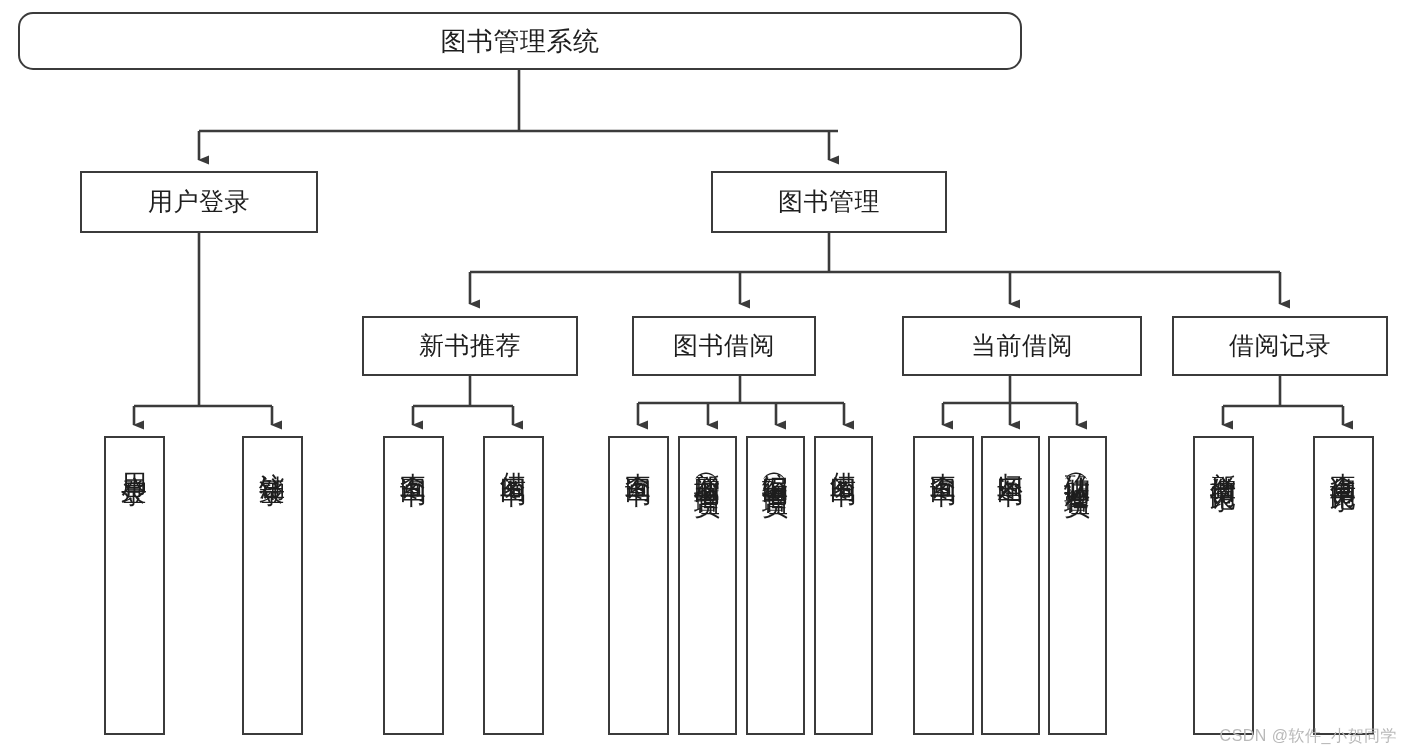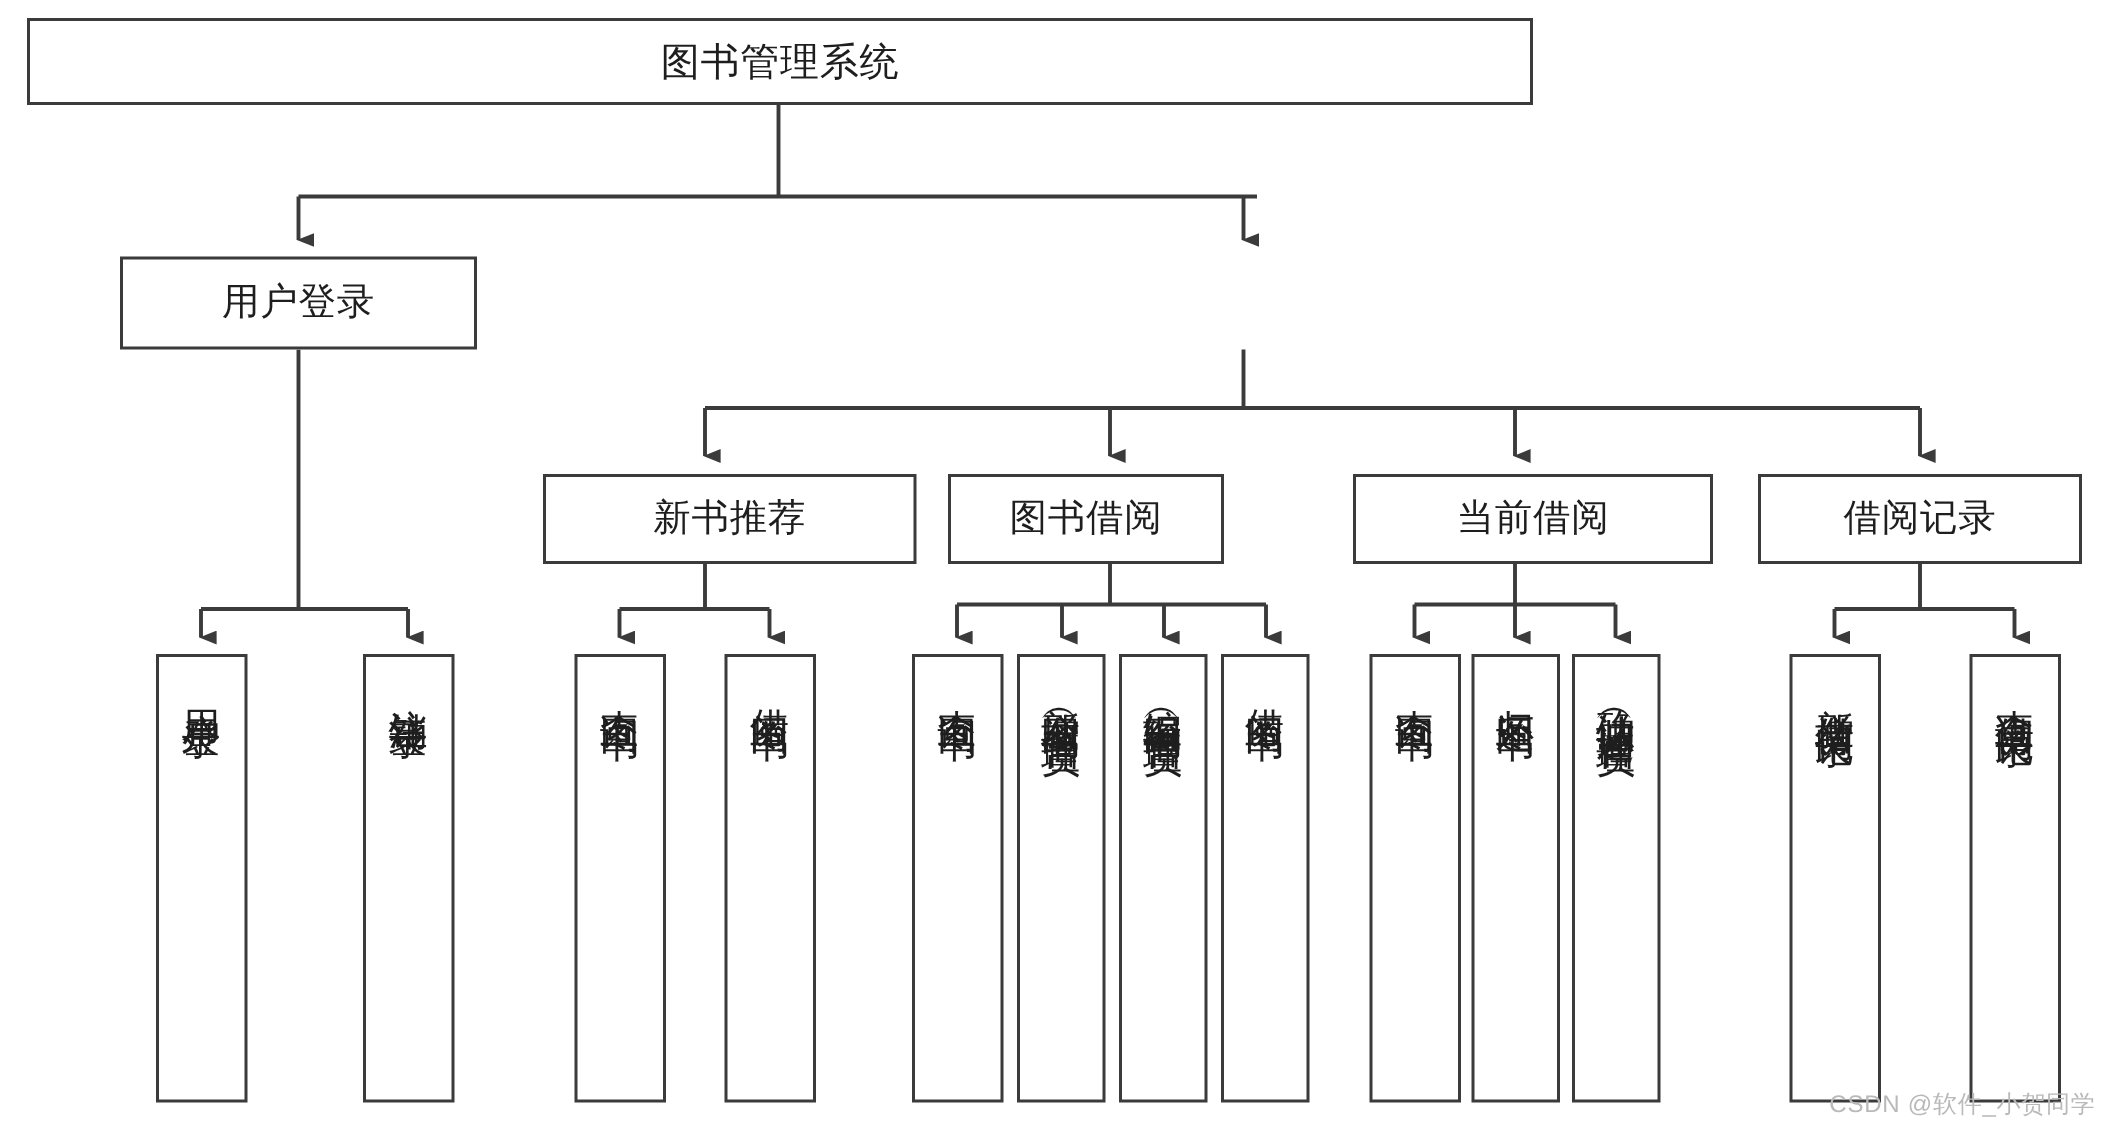--- a/index.html
+++ b/index.html
@@ -116,29 +116,32 @@
       <path d="M1010,403 L1010,425" marker-end="url(#arw)"></path>
       <path d="M1077,403 L1077,425" marker-end="url(#arw)"></path>
 
       <path d="M1280,376 L1280,406"></path>
       <path d="M1223,406 L1343,406"></path>
       <path d="M1223,406 L1223,425" marker-end="url(#arw)"></path>
       <path d="M1343,406 L1343,425" marker-end="url(#arw)"></path>
     </g>
   </svg>
 
-  <div class="node h root" style="left:18px;top:12px;width:1004px;height:58px;">
+  <div class="node h root" style="left:18px;top:12px;width:1004px;height:58px;border-radius:15px;">
     <span class="lbl">图书管理系统</span>
   </div>
 
   <div class="node h" style="left:80px;top:171px;width:238px;height:62px;">
     <span class="lbl">用户登录</span>
   </div>
+  <div class="node h" style="left:711px;top:171px;width:236px;height:62px;">
+    <span class="lbl">图书管理</span>
+  </div>
 
-  <div class="node h" style="left:362px;top:316px;width:249px;height:60px;">
+  <div class="node h" style="left:362px;top:316px;width:216px;height:60px;">
     <span class="lbl">新书推荐</span>
   </div>
   <div class="node h" style="left:632px;top:316px;width:184px;height:60px;">
     <span class="lbl">图书借阅</span>
   </div>
   <div class="node h" style="left:902px;top:316px;width:240px;height:60px;">
     <span class="lbl">当前借阅</span>
   </div>
   <div class="node h" style="left:1172px;top:316px;width:216px;height:60px;">
     <span class="lbl">借阅记录</span>

